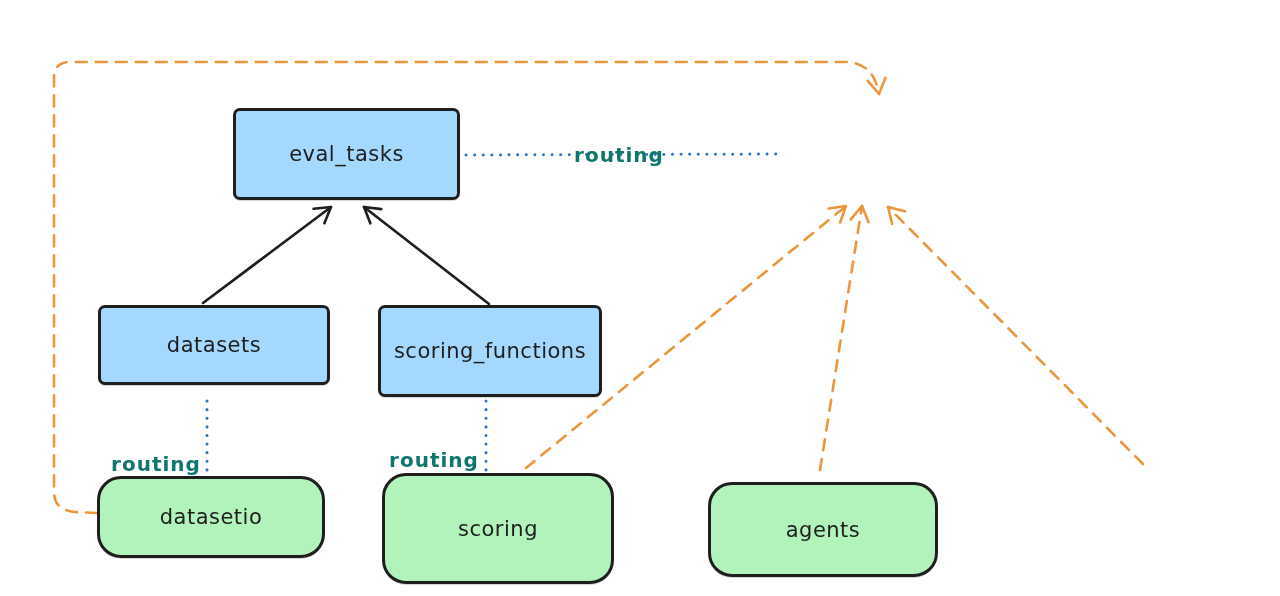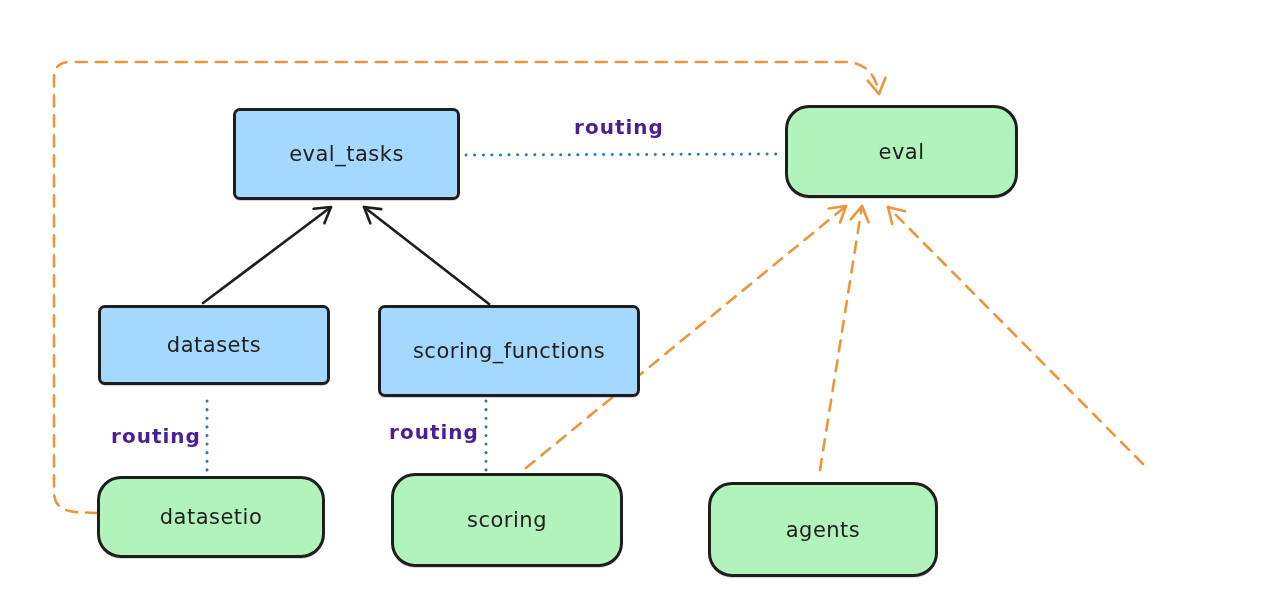--- a/index.html
+++ b/index.html
@@ -32,34 +32,35 @@
     color: #1e1e1e;
     letter-spacing: 0.5px;
     box-shadow: 0 2px 0 -1px rgba(30,30,30,0.18);
   }
   .node.blue  { background: #a5d8ff; border-radius: 7px; }
   .node.green { background: #b2f2bb; }
 
   #n-eval_tasks        { left: 233px; top: 108px; width: 227px; height: 92px; }
   #n-eval              { left: 785px; top: 105px; width: 233px; height: 93px; }
   #n-datasets          { left:  98px; top: 305px; width: 232px; height: 80px; }
-  #n-scoring_functions { left: 378px; top: 305px; width: 262px; height: 92px; }
+  #n-scoring_functions { left: 378px; top: 305px; width: 224px; height: 92px; }
   #n-datasetio         { left:  97px; top: 476px; width: 228px; height: 82px; }
-  #n-scoring           { left: 391px; top: 473px; width: 232px; height: 94px; }
+  #n-scoring           { left: 382px; top: 473px; width: 232px; height: 111px; }
   #n-agents            { left: 708px; top: 472px; width: 230px; height: 95px; margin-top: 10px; }
   #n-inference         { left: 1023px; top: 467px; width: 230px; height: 95px; }
 
   .routing-label {
     position: absolute;
     transform: translateX(-50%);
     font-size: 20px;
     font-weight: bold;
-    color: #4c1d95;
+    color: #0f766e;
     letter-spacing: 1px;
     white-space: nowrap;
+    margin-top: 28px;
   }
   #rl-top  { left: 619px; top: 115px; }
   #rl-left { left: 156px; top: 424px; }
   #rl-mid  { left: 434px; top: 420px; }
 </style>
 </head>
 <body>
 
 <div class="canvas">
 
@@ -82,23 +83,20 @@
 
     <path d="M97 513 L75 512 Q54 510 54 492 L54 78 Q54 62 70 62 L848 62 Q874 64 879 94" fill="none" stroke="#eb953c" stroke-width="2.6" stroke-linecap="round" stroke-dasharray="11 9" marker-end="url(#arrow-orange)"></path>
     <path d="M526 468 L846 206" fill="none" stroke="#eb953c" stroke-width="2.6" stroke-linecap="round" stroke-dasharray="11 9" marker-end="url(#arrow-orange)"></path>
     <path d="M820 470 L862 206" fill="none" stroke="#eb953c" stroke-width="2.6" stroke-linecap="round" stroke-dasharray="11 9" marker-end="url(#arrow-orange)"></path>
     <path d="M1143 464 L888 207" fill="none" stroke="#eb953c" stroke-width="2.6" stroke-linecap="round" stroke-dasharray="11 9" marker-end="url(#arrow-orange)"></path>
   </svg>
 
   <div class="node blue" id="n-eval_tasks">
     <span>eval_tasks</span>
   </div>
-  <div class="node green" id="n-eval">
-    <span>eval</span>
-  </div>
   <div class="node blue" id="n-datasets">
     <span>datasets</span>
   </div>
   <div class="node blue" id="n-scoring_functions">
     <span>scoring_functions</span>
   </div>
   <div class="node green" id="n-datasetio">
     <span>datasetio</span>
   </div>
   <div class="node green" id="n-scoring">

